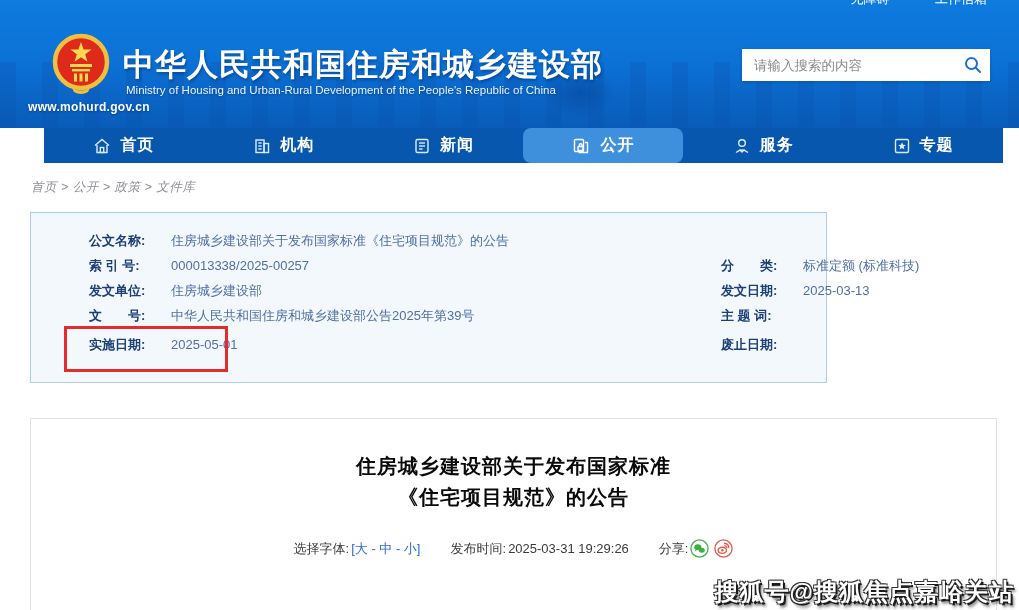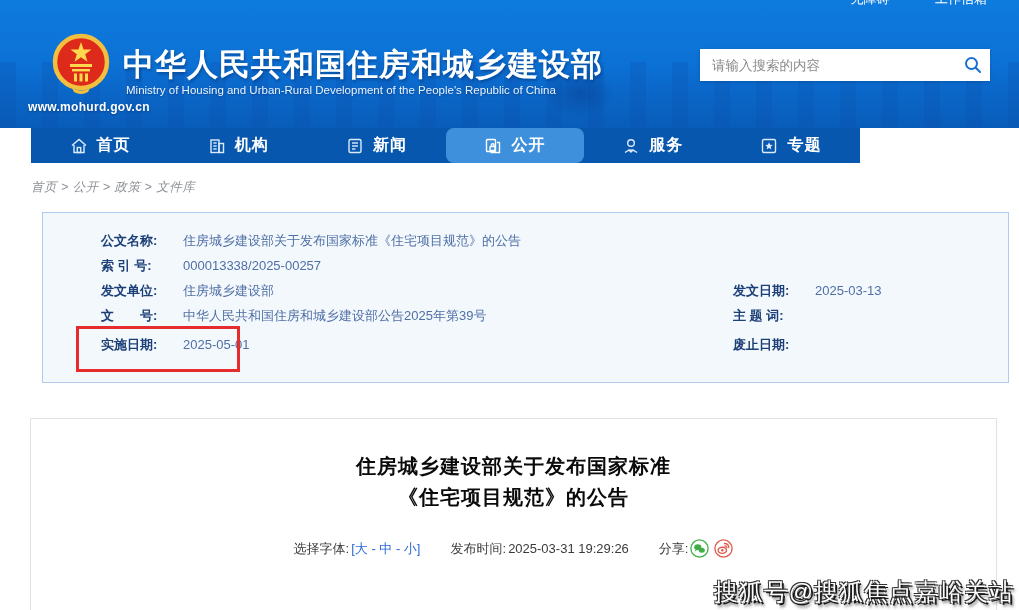--- a/index.html
+++ b/index.html
@@ -28,46 +28,46 @@
     text-shadow:0 1px 2px rgba(0,40,100,.5);letter-spacing:.3px;}
   .site-title{
     position:absolute;left:123px;top:44px;color:#fff;font-size:31px;font-weight:bold;
     letter-spacing:1px;text-shadow:1px 2px 3px rgba(0,35,90,.45);white-space:nowrap;
   }
   .site-subtitle{
     position:absolute;left:126px;top:84px;color:#eaf4ff;font-size:11.5px;white-space:nowrap;
     text-shadow:0 1px 2px rgba(0,35,90,.4);
   }
   .searchbox{
-    position:absolute;right:29px;top:49px;width:290px;height:32px;background:#fff;
+    position:absolute;right:29px;top:49px;width:248px;height:32px;background:#fff;
     display:flex;align-items:center;box-shadow:0 1px 3px rgba(0,30,80,.25);
   }
   .searchbox input{
     flex:1;border:none;outline:none;font-size:13.5px;color:#555;padding:0 8px 0 12px;
     font-family:"Liberation Sans","DejaVu Sans",sans-serif;background:transparent;
   }
   .searchbox input::placeholder{color:#8a8a8a;}
   .search-btn{width:34px;height:32px;display:flex;align-items:center;justify-content:center;cursor:pointer;background:#fff;border:none;}
   
   .nav{
-    position:absolute;left:31px;top:128px;width:829px;height:35px;background:#0857ae;
+    position:absolute;left:44px;top:128px;width:959px;height:35px;background:#0857ae;
     display:flex;
   }
   .nav-item{
     flex:1;display:flex;align-items:center;justify-content:center;gap:9px;
     color:#fff;font-size:16px;font-weight:bold;cursor:pointer;letter-spacing:1px;
   }
   .nav-item.active{background:#3e90dc;border-radius:8px;}
   .nicon{display:flex;align-items:center;}
   
   .breadcrumb{position:absolute;left:31px;top:179px;font-size:12.5px;color:#8d9097;letter-spacing:.5px;font-style:italic;}
   
   .metabox{
-    position:absolute;left:30px;top:212px;width:967px;height:171px;
-    background:#f3f8fd;border:1px solid #aecbe9;box-sizing:border-box;margin-left:12px;
+    position:absolute;left:30px;top:212px;width:797px;height:171px;
+    background:#f3f8fd;border:1px solid #aecbe9;box-sizing:border-box;
   }
   .mrow{position:absolute;display:flex;font-size:13px;line-height:16px;white-space:nowrap;}
   .mlabel{font-weight:bold;color:#1c3f77;min-width:74px;}
   .mvalue{color:#4f6fa5;margin-left:8px;}
   .red-box{
     position:absolute;left:33px;top:113px;width:164px;height:46px;
     border:3px solid #e52b2b;box-sizing:border-box;pointer-events:none;
   }
   
   .contentbox{
@@ -81,21 +81,21 @@
   .controls{
     position:absolute;left:0;right:0;top:120px;display:flex;align-items:center;
     justify-content:center;gap:30px;font-size:13px;color:#3b3b3b;
   }
   .ctrl-group{display:flex;align-items:center;gap:2px;}
   .font-opts{color:#2a6ad4;cursor:pointer;}
   .share-icons{display:flex;align-items:center;gap:5px;}
   .share-ico{cursor:pointer;display:flex;}
   
   .watermark{
-    position:absolute;right:5px;bottom:2px;color:#fff;font-size:24px;font-weight:normal;
+    position:absolute;right:5px;bottom:2px;color:#fff;font-size:24px;font-weight:bold;
     letter-spacing:1px;white-space:nowrap;
     text-shadow:2px 2px 0 #1a1a1a,-1px -1px 0 #333,1px -1px 0 #333,-1px 1px 0 #333,3px 4px 3px rgba(0,0,0,.55);
   }
 </style>
 </head>
 <body>
 
 <div class="page">
 
   <div class="header">
@@ -218,20 +218,24 @@
     </div>
     <div class="mrow" style="left:58px;top:95px;">
       <span class="mlabel">文　　号:</span>
       <span class="mvalue">中华人民共和国住房和城乡建设部公告2025年第39号</span>
     </div>
     <div class="mrow" style="left:58px;top:124px;">
       <span class="mlabel">实施日期:</span>
       <span class="mvalue">2025-05-01</span>
     </div>
 
+    <div class="mrow" style="left:690px;top:45px;">
+      <span class="mlabel">分　　类:</span>
+      <span class="mvalue">标准定额 (标准科技)</span>
+    </div>
     <div class="mrow" style="left:690px;top:70px;">
       <span class="mlabel">发文日期:</span>
       <span class="mvalue">2025-03-13</span>
     </div>
     <div class="mrow" style="left:690px;top:95px;">
       <span class="mlabel">主 题 词:</span>
       <span class="mvalue"></span>
     </div>
     <div class="mrow" style="left:690px;top:124px;">
       <span class="mlabel">废止日期:</span>

